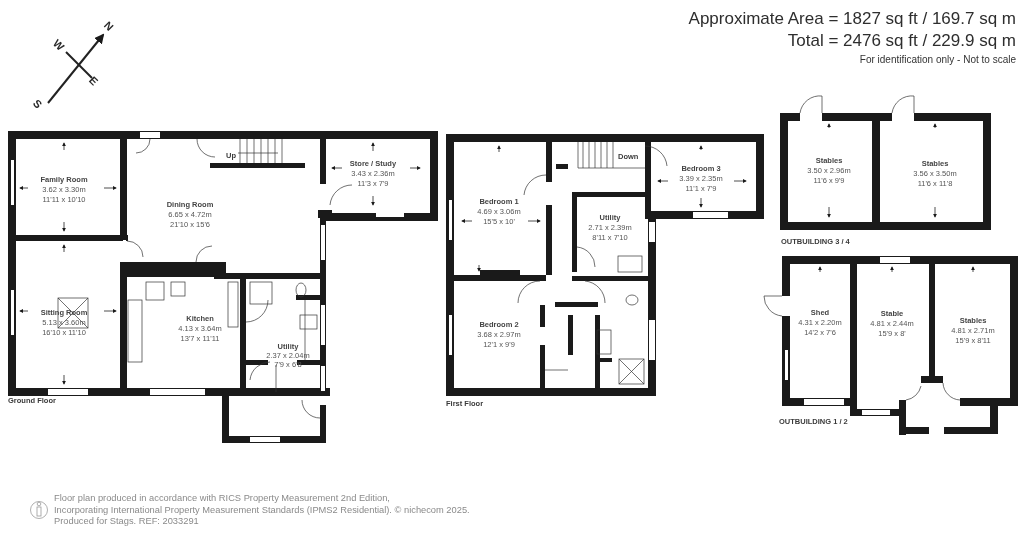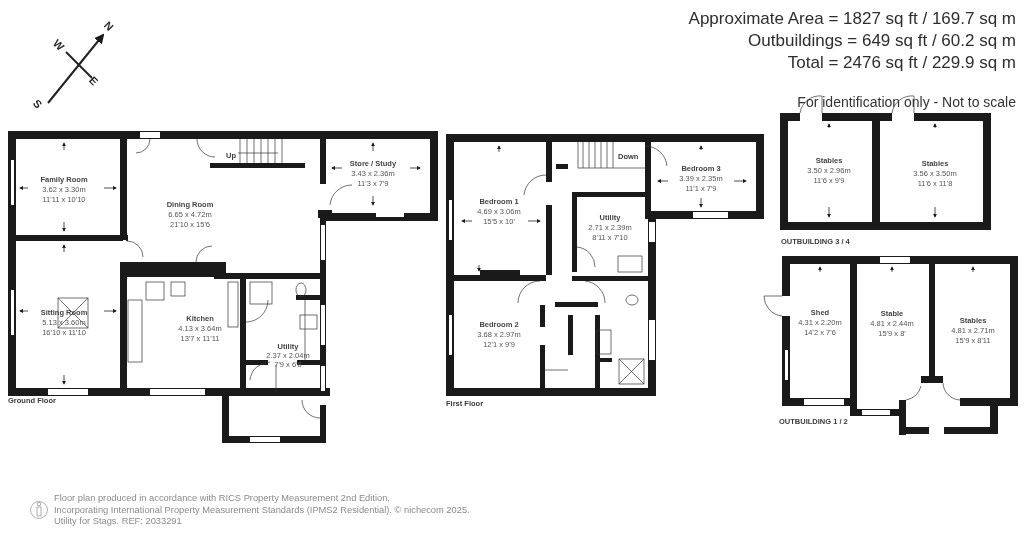--- a/index.html
+++ b/index.html
@@ -1,35 +1,34 @@
 <!DOCTYPE html>
 <html><head>
 <meta charset="utf-8">
 <style>
   html, body { margin:0; padding:0; background:#ffffff; }
   body { width:1024px; height:545px; position:relative; overflow:hidden; font-family:"Liberation Sans", sans-serif; color:#3a3a3a; }
   .area-block { position:absolute; right:8px; top:8px; text-align:right; }
   .area-line { font-size:17px; line-height:22px; color:#2e2e2e; }
-  .area-note { font-size:14px; color:#333; margin-top:20px; }
+  .area-note { font-size:10px; color:#333; margin-top:2px; }
   svg.plan { position:absolute; left:0; top:0; }
   .rn { font-family:"Liberation Sans", sans-serif; font-weight:bold; font-size:7.5px; fill:#444; }
   .rd { font-family:"Liberation Sans", sans-serif; font-size:7.5px; fill:#555; }
   .lbl { font-family:"Liberation Sans", sans-serif; font-weight:bold; font-size:7.5px; fill:#3a3a3a; }
   .compass-t { font-family:"Liberation Sans", sans-serif; font-weight:bold; font-size:11px; fill:#2a2a2a; }
   .footer { position:absolute; left:30px; top:493px; display:flex; align-items:center; }
   .footer-icon { width:18px; height:26px; margin-right:6px; }
   .footer-text { font-size:9.3px; line-height:11.5px; color:#8a8a8a; }
   .footer-text span { white-space:pre; }
 </style>
 </head>
 <body>
 
 <div class="area-block">
   <div class="area-line">Approximate Area = 1827 sq ft / 169.7 sq m</div>
-  <div class="area-line">Outbuildings = 649 sq ft / 60.2 sq m</div>
   <div class="area-line">Total = 2476 sq ft / 229.9 sq m</div>
   <div class="area-note">For identification only - Not to scale</div>
 </div>
 
 <svg class="plan" width="1024" height="545" viewBox="0 0 1024 545">
   <defs>
     <marker id="ah" viewBox="0 0 10 10" refX="8" refY="5" markerWidth="5" markerHeight="5" orient="auto">
       <path d="M0,0 L10,5 L0,10 z" fill="#1a1a1a"></path>
     </marker>
   </defs>
@@ -323,15 +322,15 @@
 
 <div class="footer">
   <svg class="footer-icon" viewBox="0 0 18 26">
     <circle cx="9" cy="13" r="8.5" fill="none" stroke="#9a9a9a" stroke-width="0.8"></circle>
     <circle cx="9" cy="7" r="1.8" fill="none" stroke="#9a9a9a" stroke-width="0.8"></circle>
     <rect x="7" y="10" width="4" height="9" fill="none" stroke="#9a9a9a" stroke-width="0.8"></rect>
   </svg>
   <div class="footer-text">
     <div>Floor plan produced in accordance with RICS Property Measurement 2nd Edition,</div>
     <div><span>Incorporating International Property Measurement Standards (IPMS2 Residential).</span>   <span>© nichecom 2025.</span></div>
-    <div><span>Utility for Stags.</span>   <span>REF: 2033291</span></div>
+    <div><span>Produced for Stags.</span>   <span>REF: 2033291</span></div>
   </div>
 </div>
 
 </body></html>

